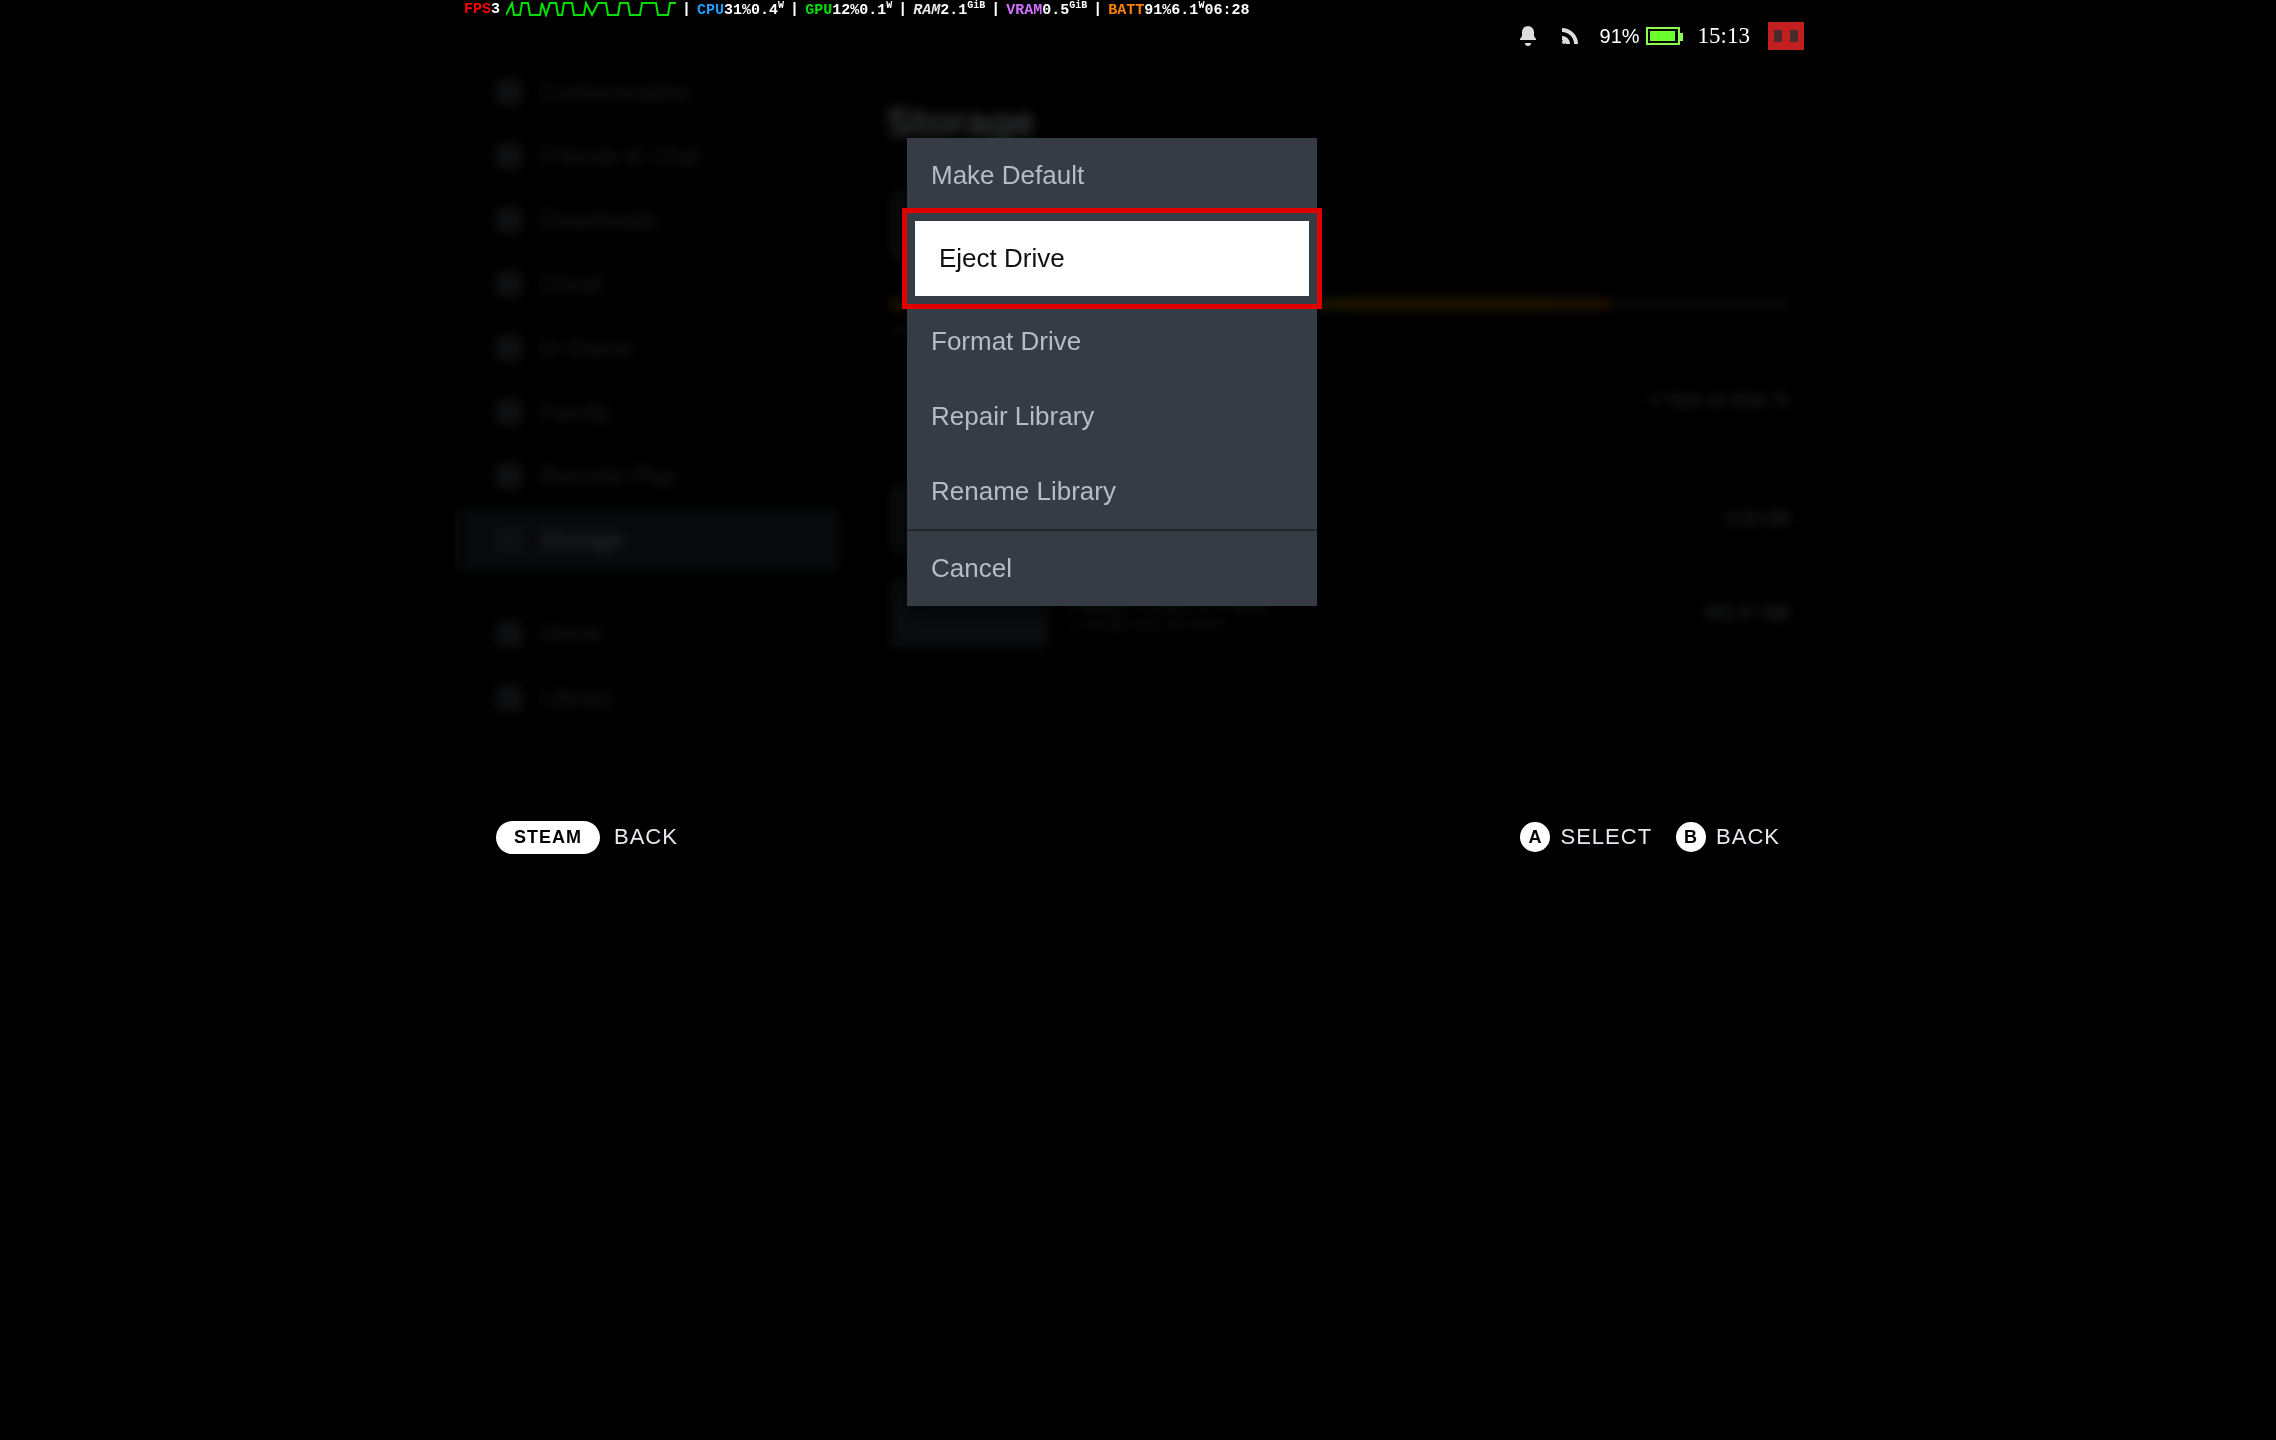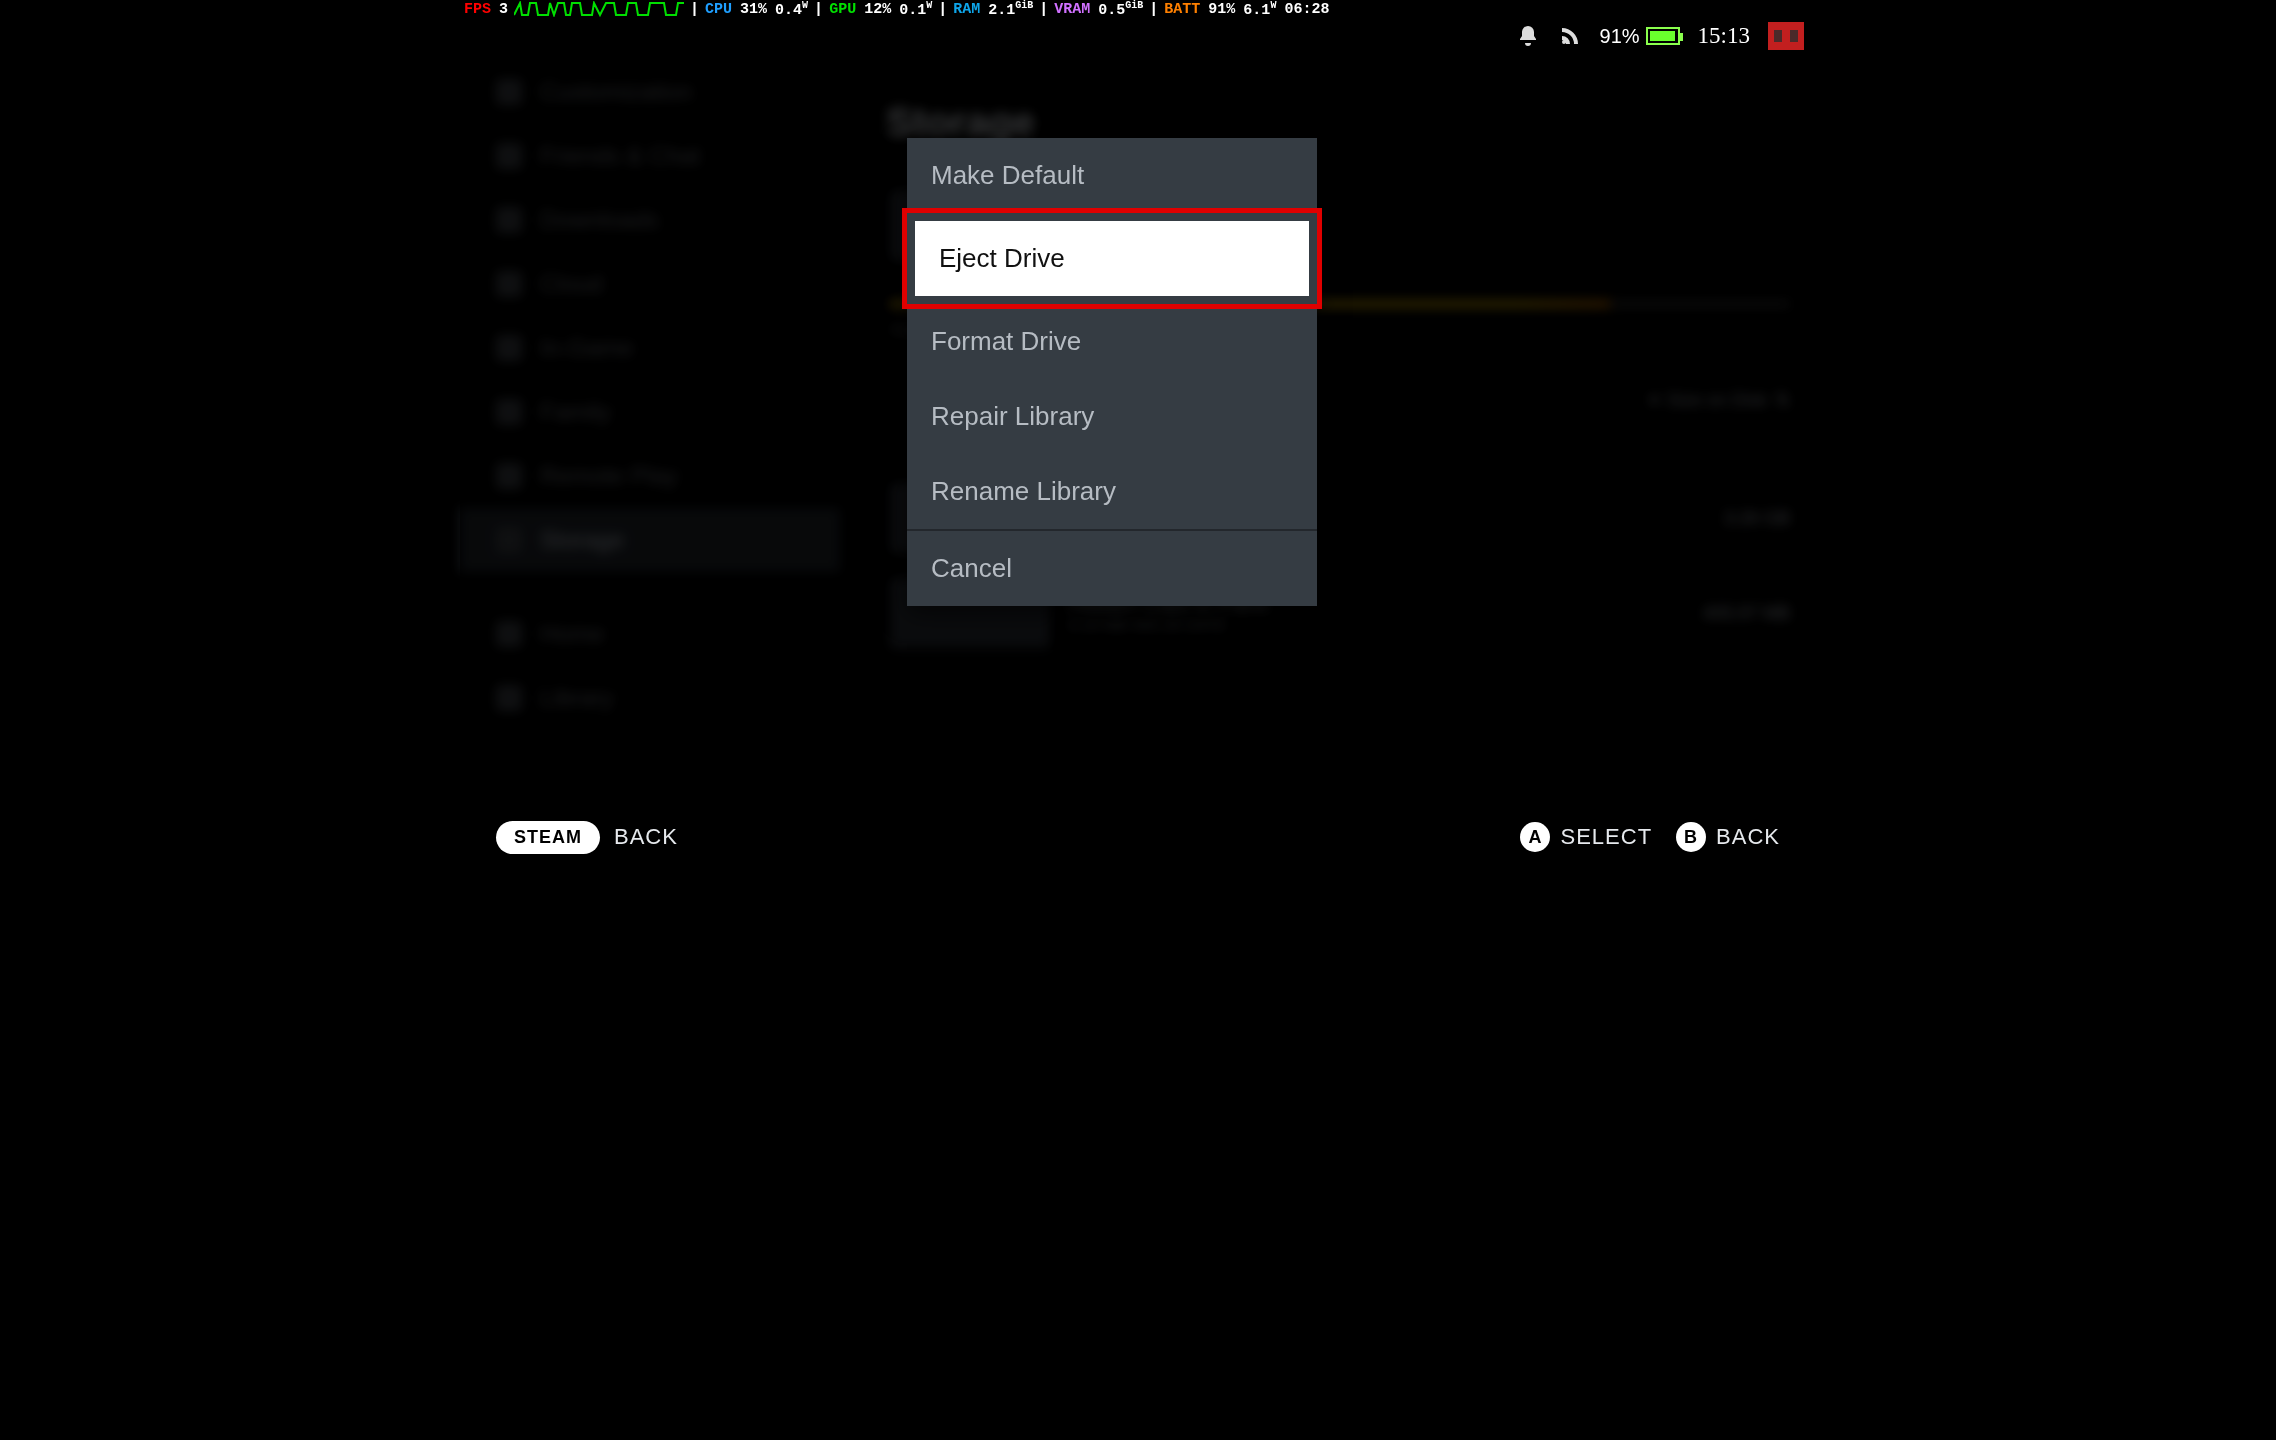--- a/index.html
+++ b/index.html
@@ -33,25 +33,25 @@
       align-items: center;
       gap: 6px;
       font-family: "Courier New", monospace;
       font-size: 15px;
       font-weight: bold;
       padding: 0 4px;
       background: #000;
       z-index: 100;
       white-space: nowrap;
     }
-    .perf-item { display: flex; align-items: center; gap: 8px; }
+    .perf-item { display: flex; align-items: flex-end; gap: 0; }
     .perf-label.fps { color: #ff0000; }
     .perf-label.cpu { color: #1f9fff; }
     .perf-label.gpu { color: #00e000; }
-    .perf-label.ram { color: #0ea5e9; }
+    .perf-label.ram { color: #e5e5e5; font-style: italic; }
     .perf-label.vram { color: #d070ff; }
     .perf-label.batt { color: #ff8000; }
     .perf-val { color: #fff; }
     .perf-val .unit { font-size: 10px; vertical-align: super; }
     .spark {
       width: 170px;
       height: 16px;
       display: inline-block;
     }
     

